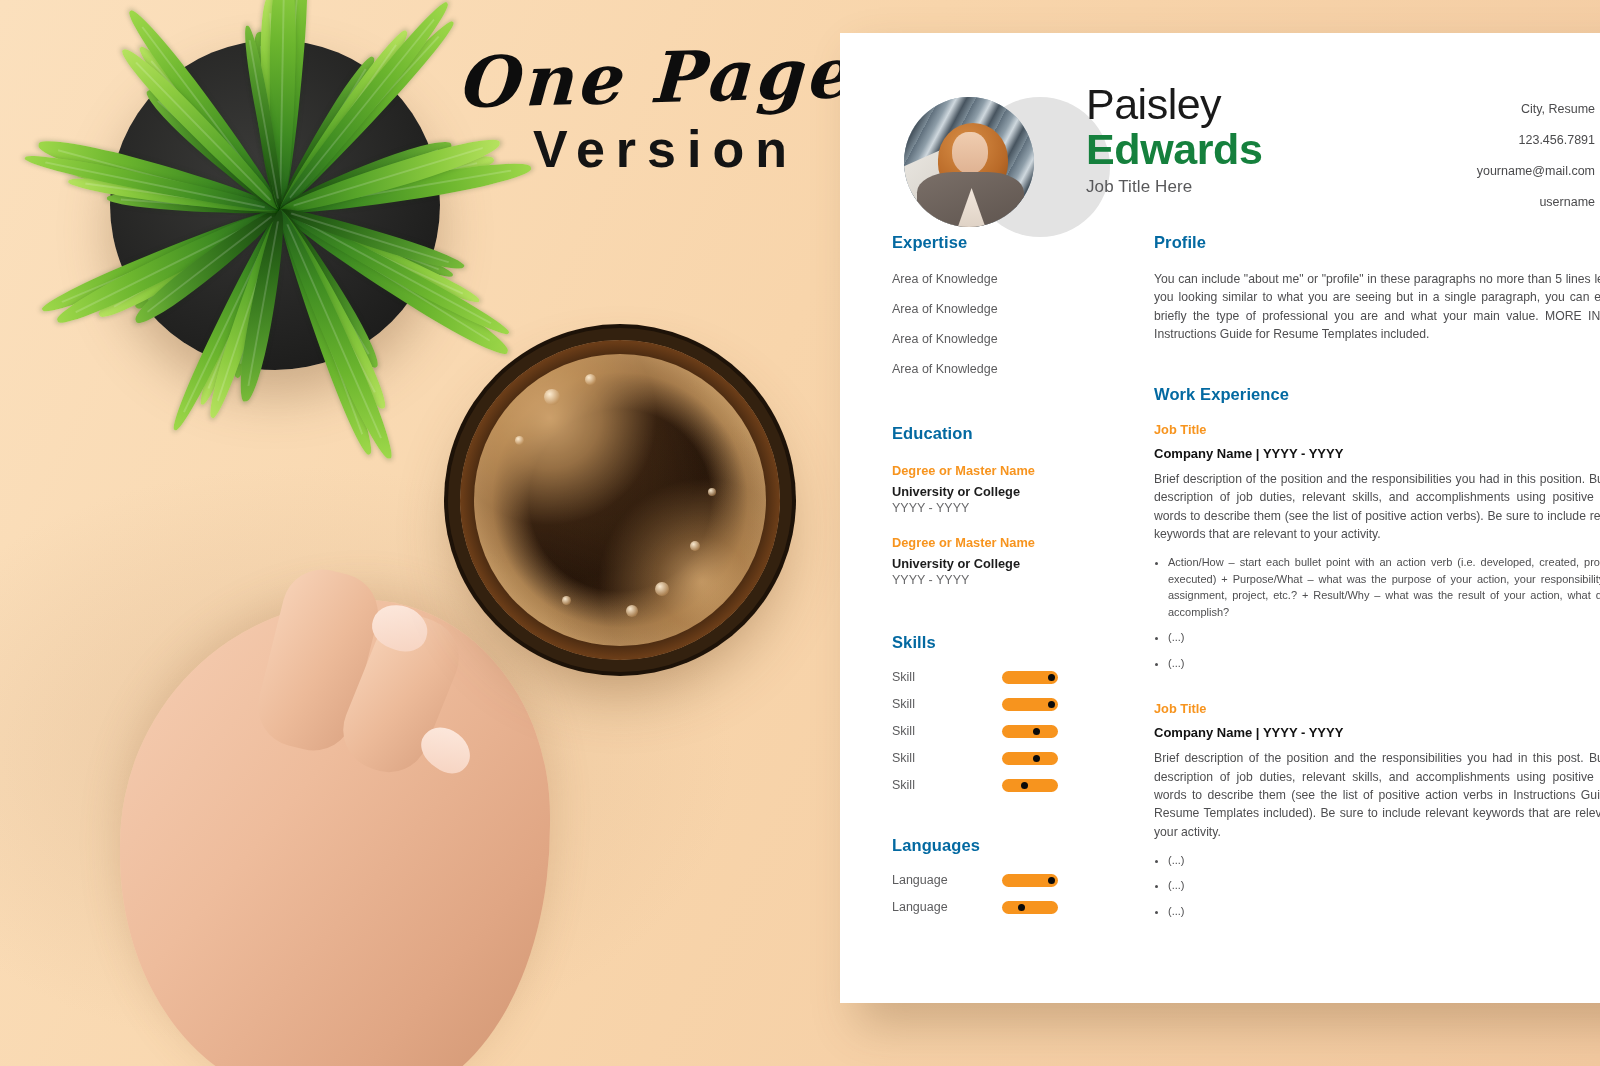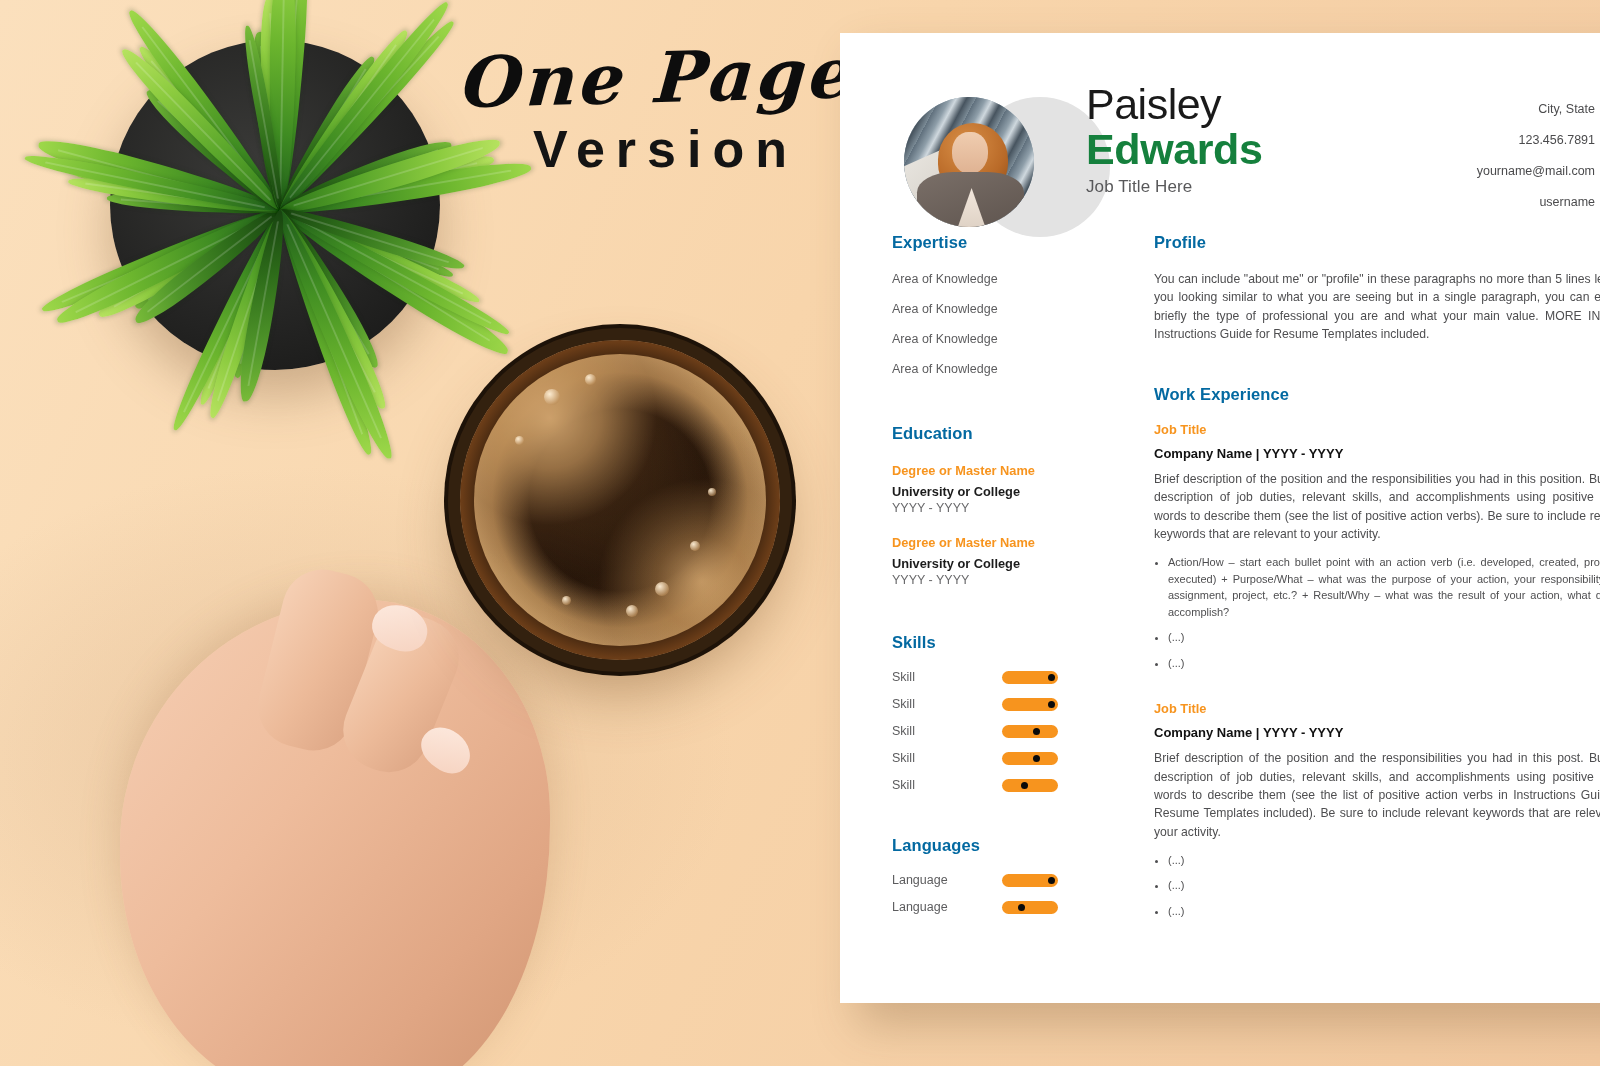--- a/index.html
+++ b/index.html
@@ -493,21 +493,21 @@
     </div>
 
     <div class="name-block">
       <div class="fname">Paisley</div>
       <div class="lname">Edwards</div>
       <div class="jobtitle">Job Title Here</div>
     </div>
 
     <div class="contacts">
       <div class="contact-lines" id="contact-lines">
-          <div>City, State</div>
+          <div>City, Resume</div>
           <div>123.456.7891</div>
           <div>yourname@mail.com</div>
           <div>username</div>
         </div>
       <div class="icon-strip">
         <span class="ic">
           <svg width="13" height="12" viewBox="0 0 24 24" fill="currentColor">
               <path d="M12 3 2 11h3v10h6v-6h2v6h6V11h3z"></path>
             </svg>
         </span>

